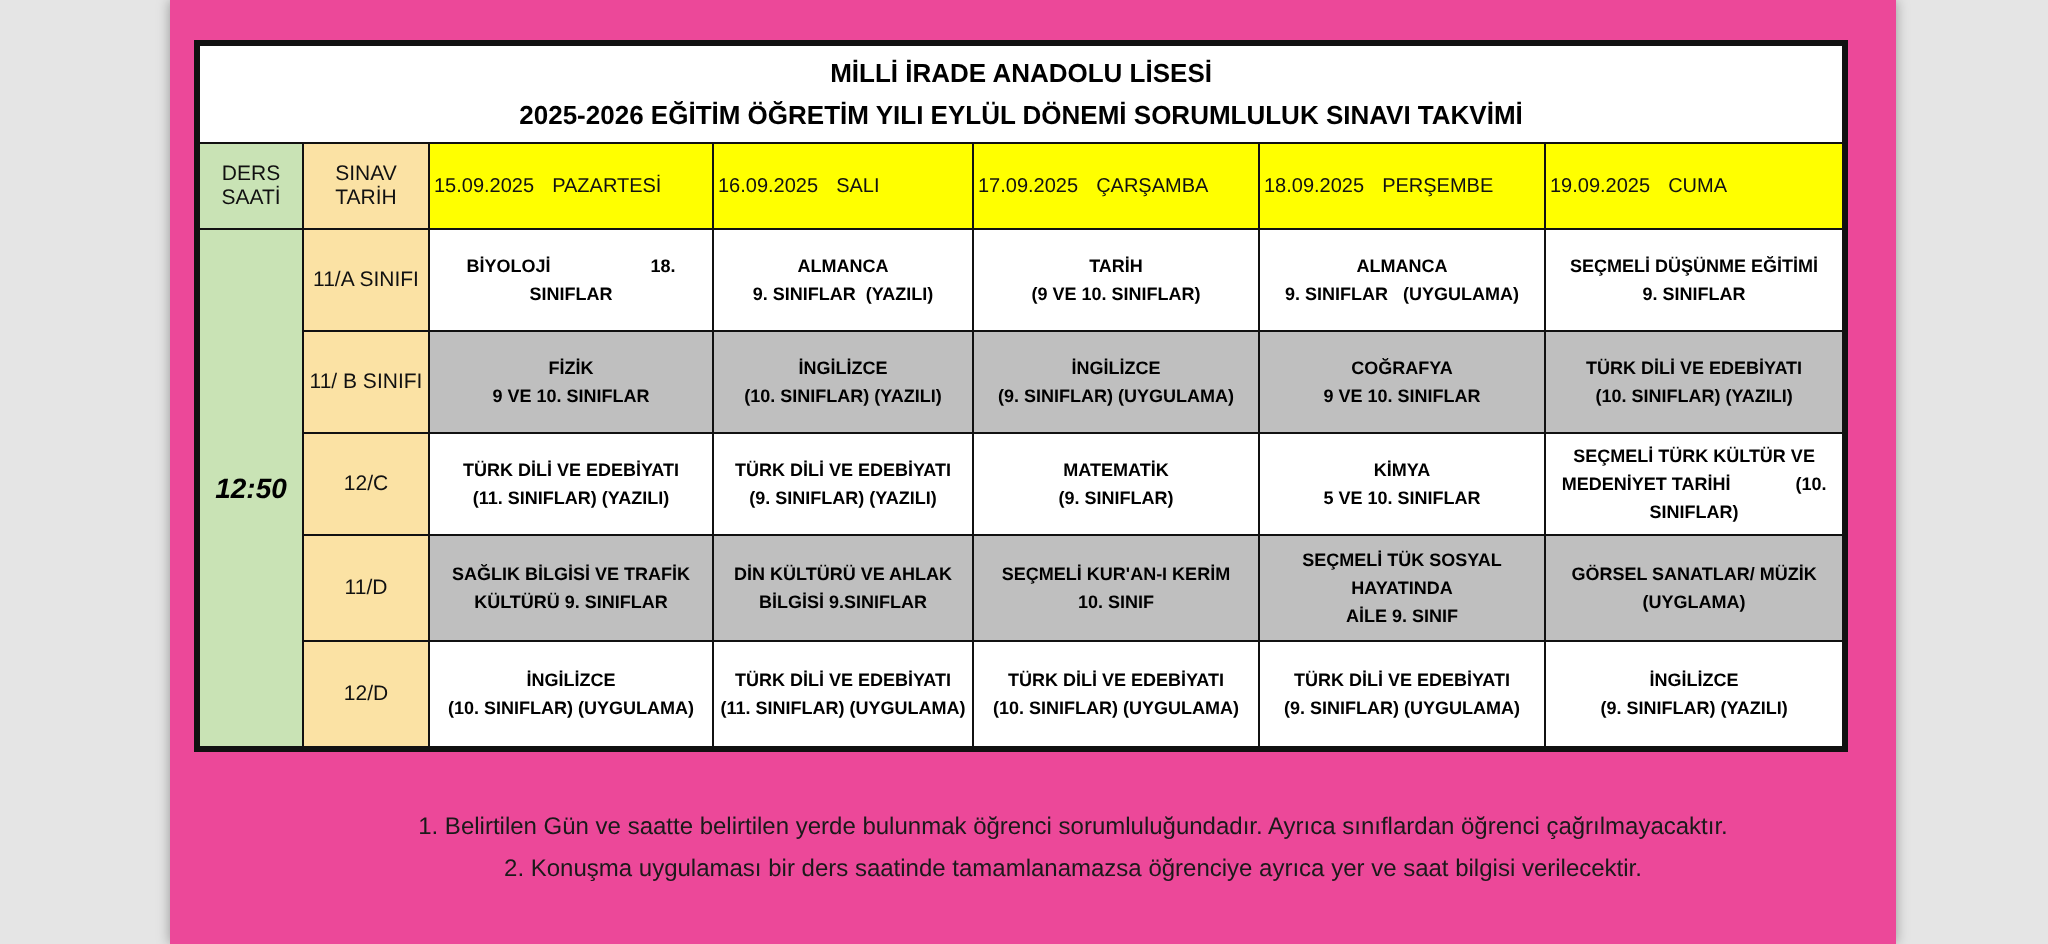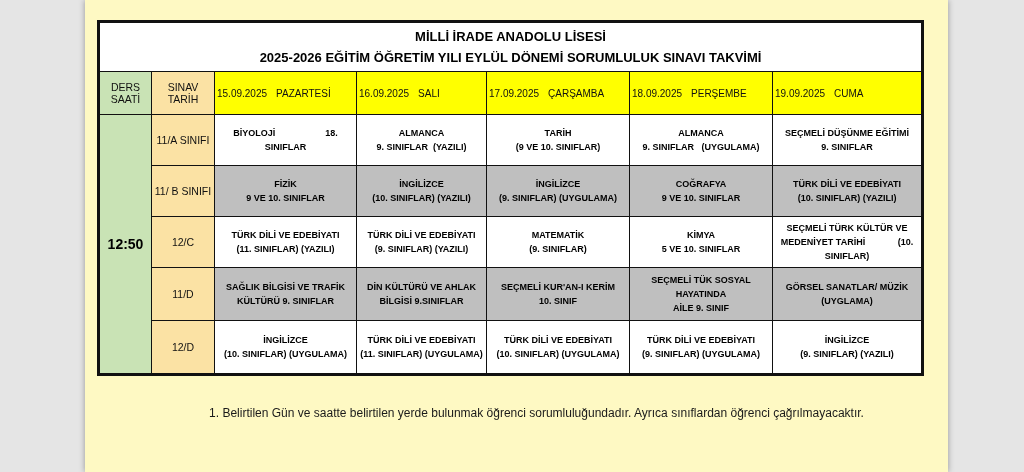--- a/index.html
+++ b/index.html
@@ -10,21 +10,21 @@
     background: #e5e5e5;
     font-family: "Liberation Sans", sans-serif;
     overflow: hidden;
   }
   .page {
     position: absolute;
     left: 85px;
     top: 0;
     width: 863px;
     height: 472px;
-    background: #fef9c3;
+    background: #ec4899;
     box-shadow: 0 0 6px rgba(0,0,0,0.35);
   }
   .doc {
     position: absolute;
     left: 12px;
     top: 20px;
     width: 824px;
   }
   table.schedule {
     border-collapse: collapse;
@@ -58,20 +58,21 @@
     display: flex;
     flex-direction: row;
     gap: 9px;
     font-size: 10px;
     color: #111;
   }
   td.time-cell {
     font-size: 14px;
     font-weight: bold;
     color: #000;
+    font-style: italic;
   }
   td.room-cell { font-size: 10.5px; color: #111; }
   td.subject {
     font-weight: bold;
     font-size: 9px;
     line-height: 14px;
     color: #000;
     white-space: pre-wrap;
   }
   tr.row-h1 td { height: 48px; }
@@ -214,16 +215,17 @@
         <td class="subject">TÜRK DİLİ VE EDEBİYATI
 (9. SINIFLAR) (UYGULAMA)</td>
         <td class="subject">İNGİLİZCE
 (9. SINIFLAR) (YAZILI)</td>
       </tr>
     </tbody>
       </table>
 
     <div class="notes">
       <div>1. Belirtilen Gün ve saatte belirtilen yerde bulunmak öğrenci sorumluluğundadır. Ayrıca sınıflardan öğrenci çağrılmayacaktır.</div>
+      <div>2. Konuşma uygulaması bir ders saatinde tamamlanamazsa öğrenciye ayrıca yer ve saat bilgisi verilecektir.</div>
     </div>
 
   </div>
 </div>
 
 </body></html>

